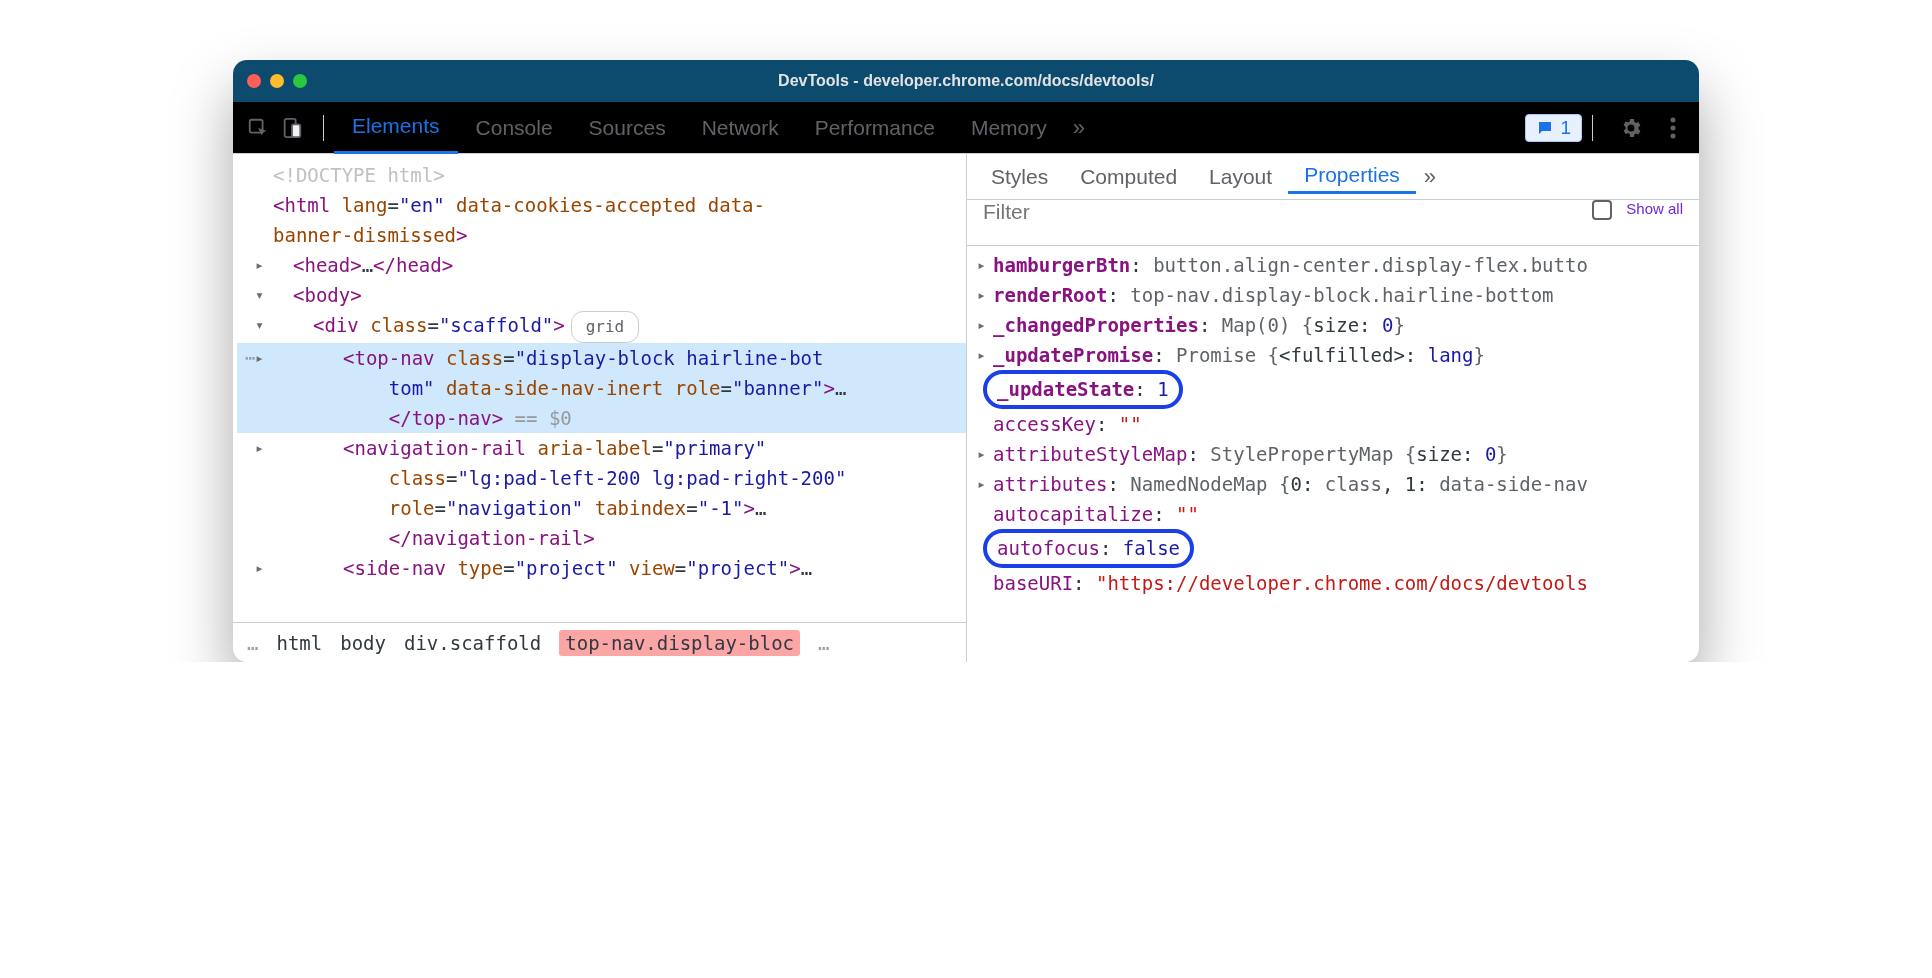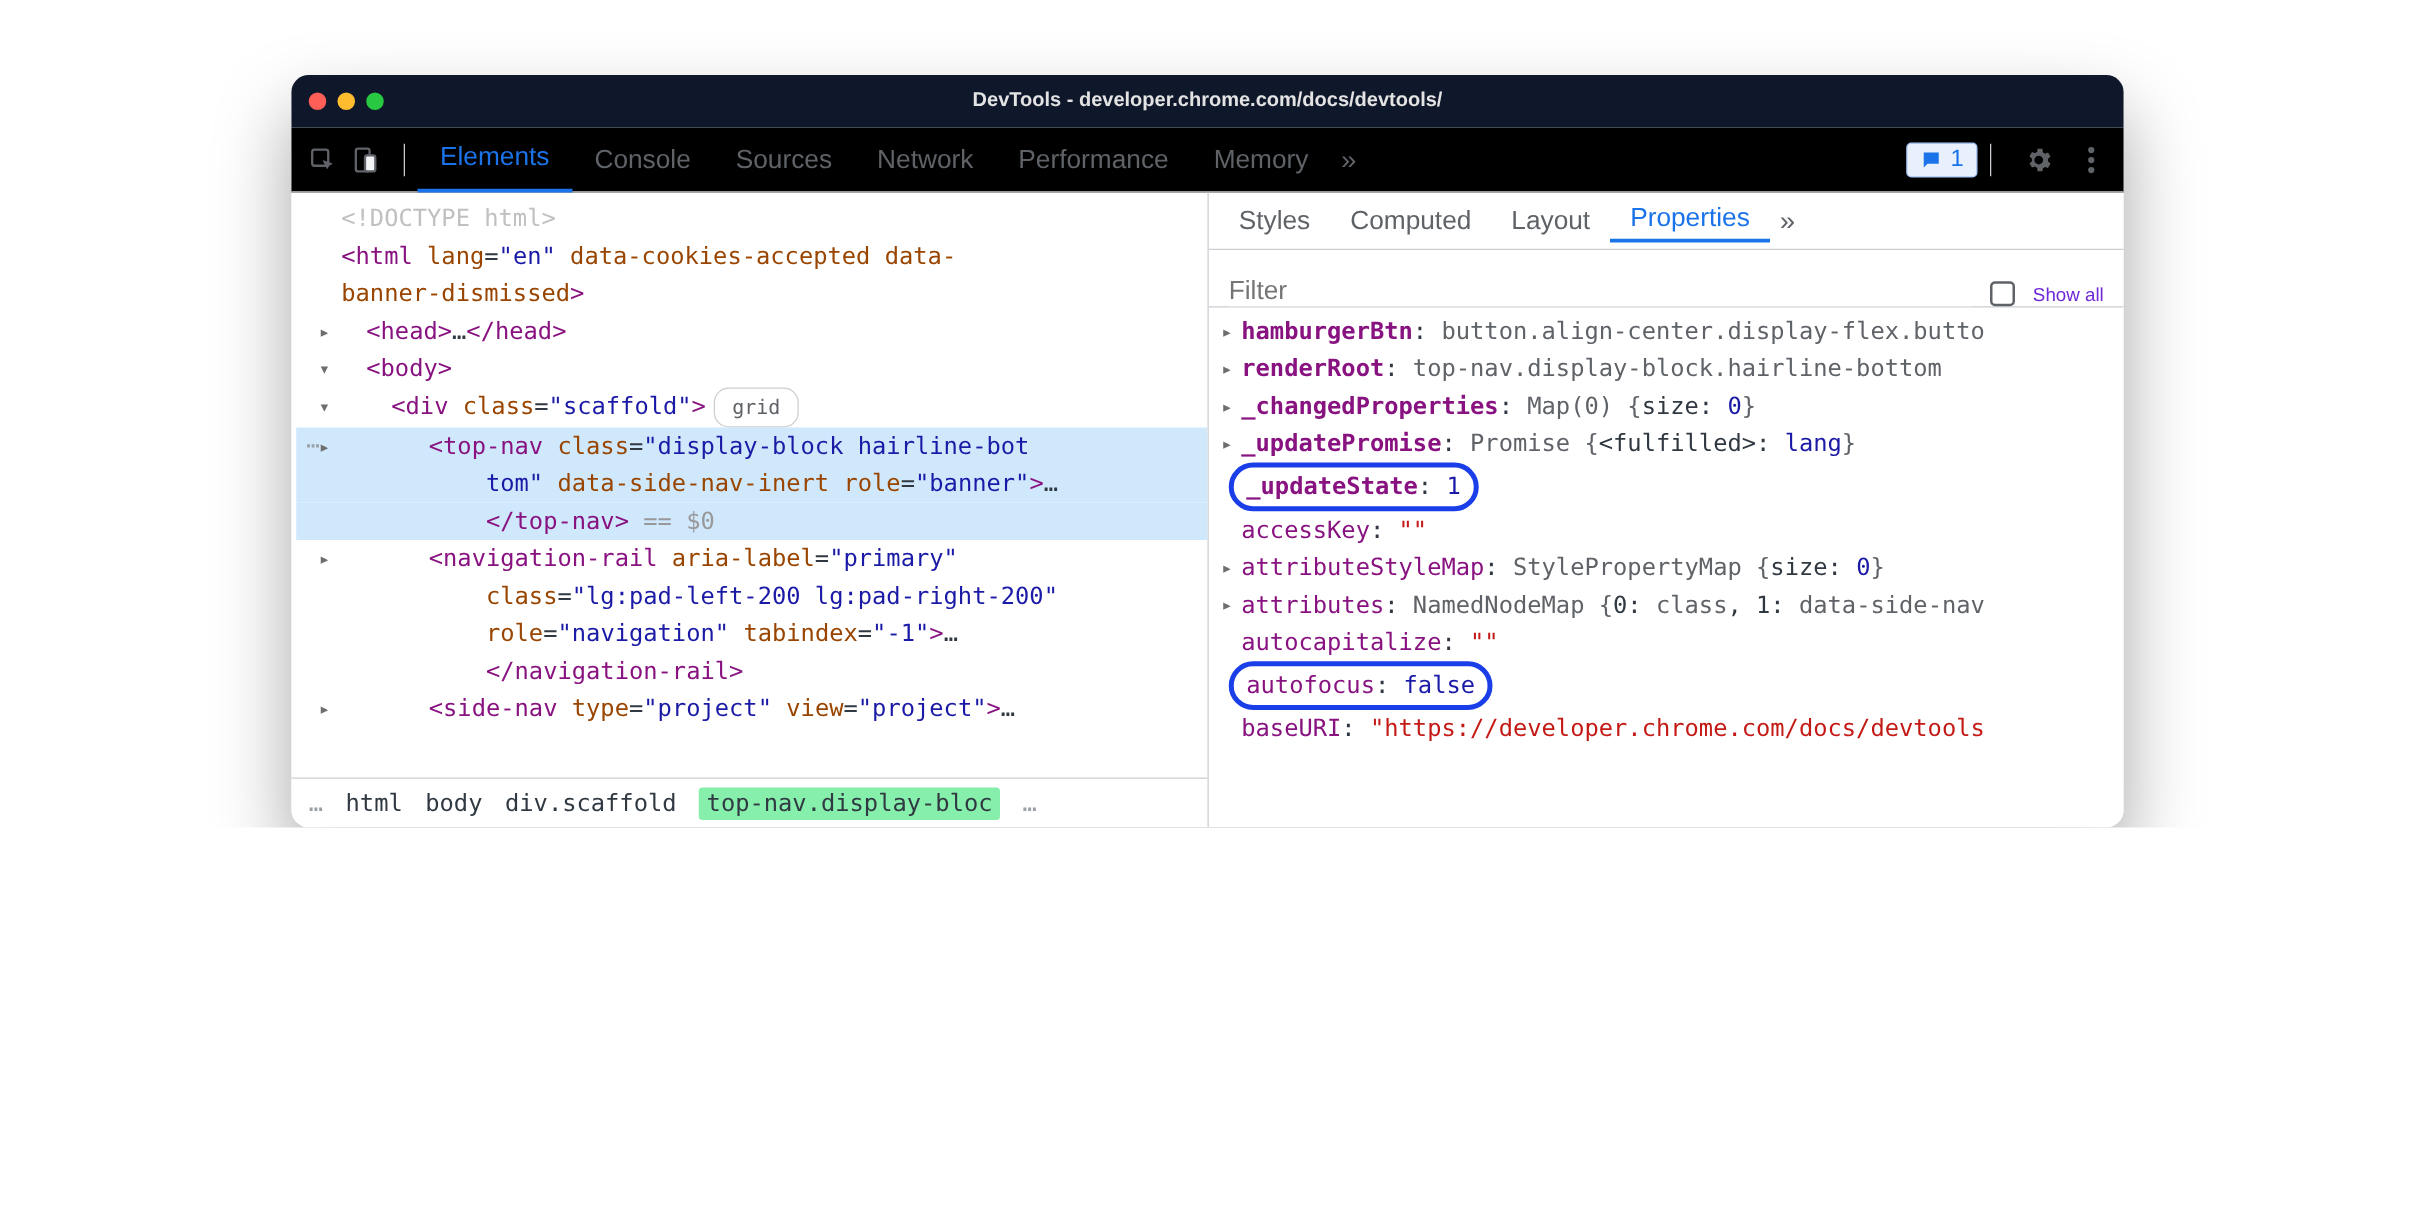--- a/index.html
+++ b/index.html
@@ -1,18 +1,18 @@
 <!DOCTYPE html>
 <html><head>
 <meta charset="utf-8">
 <style>
 * { margin:0; padding:0; box-sizing:border-box; }
 body { font-family: -apple-system, BlinkMacSystemFont, "Segoe UI", Helvetica, Arial, sans-serif; background:#fff; font-size:21px; }
 .window { width:1466px; margin:60px auto 0; border-radius:14px; overflow:hidden; box-shadow:0 30px 60px rgba(0,0,0,.35); background:#fff; }
-.titlebar { background:#0f172a; height:42px; display:flex; align-items:center; padding:16px 14px; position:relative; }
+.titlebar { background:#0c4a6e; height:42px; display:flex; align-items:center; padding:16px 14px; position:relative; }
 .traffic { display:flex; gap:9px; }
 .dot { width:14px; height:14px; border-radius:50%; }
 .red{background:#ff5f57}.yellow{background:#febc2e}.green{background:#28c840}
 .title { position:absolute; left:50%; transform:translateX(-50%); color:#e3e3e3; font-size:16px; font-weight:600; }
 .toolbar { background:#000000; height:52px; display:flex; align-items:center; border-bottom:1px solid #cacdd1; padding:0 12px; }
 .inspect, .device { width:26px; height:26px; display:flex; align-items:center; justify-content:center; color:#5f6368; margin-right:8px; }
 .vsep { width:1px; height:26px; background:#cacdd1; margin:0 10px; }
 .tabs { display:flex; gap:0; }
 .tab { padding:0 18px; height:52px; display:flex; align-items:center; color:#5f6368; font-size:21px; cursor:pointer; }
 .tab.active { color:#1a73e8; border-bottom:3px solid #1a73e8; font-weight:500; }
@@ -29,27 +29,27 @@
 .dom .i1{padding-left:36px}.dom .i2{padding-left:56px}.dom .i3{padding-left:76px}.dom .i4{padding-left:106px}
 .dom .sel { background:#cfe8fc; }
 .dom .ellipsis-gutter { position:absolute; left:8px; color:#9aa0a6; font-size:18px; }
 .t-doctype{color:#c0c0c0}
 .t-tag{color:#881280}
 .t-attrn{color:#994500}
 .t-attrv{color:#1a1aa6}
 .t-gray{color:#99989a}
 .t-pill{display:inline-block;border:1px solid #cacdd1;border-radius:12px;padding:0 14px;font-size:16px;color:#5f6368;background:#fff;margin-left:6px;vertical-align:middle;}
 .crumbs { border-top:1px solid #cacdd1; height:40px; display:flex; align-items:center; gap:18px; padding:0 14px; font-family:Menlo,monospace; font-size:19px; color:#303942; overflow:hidden;}
-.crumbs .sel { background:#86efac; padding:2px 6px; border-radius:3px; }
+.crumbs .sel { background:#fca5a5; padding:2px 6px; border-radius:3px; }
 .crumbs .dots{color:#9aa0a6}
 .right { width:50%; border-left:1px solid #cacdd1; display:flex; flex-direction:column; }
 .subtabs { height:46px; border-bottom:1px solid #cacdd1; display:flex; align-items:center; padding:0 8px; }
 .subtab { padding:0 16px; height:34px; display:flex; align-items:center; color:#5f6368; font-size:21px; cursor:pointer;}
 .subtab.active { color:#1a73e8; border-bottom:3px solid #1a73e8; }
-.filterbar { height:46px; border-bottom:1px solid #cacdd1; display:flex; align-items:flex-end; padding:0 16px; gap:14px;}
+.filterbar { height:46px; border-bottom:1px solid #cacdd1; display:flex; align-items:flex-start; padding:0 16px; gap:14px;}
 .filterbar input { border:none; outline:none; font-size:21px; flex:1; color:#5f6368;}
 .checkbox { width:20px; height:20px; border:2px solid #5f6368; border-radius:4px; }
 .showall { color:#6d28d9; font-size:15px;}
 .props { flex:1; overflow:hidden; font-family:Menlo,Consolas,monospace; font-size:19px; line-height:30px; padding:4px 0 0 8px; color:#303942;}
 .props .row { white-space:nowrap; position:relative; padding-left:18px;}
 .props .row.tri::before{content:"▸"; position:absolute; left:2px; color:#6e6e6e; font-size:15px;}
 .p-key{color:#881280;}
 .p-key.own{font-weight:700;}
 .p-link{color:#5f6368}
 .p-num{color:#1a1aa6}

